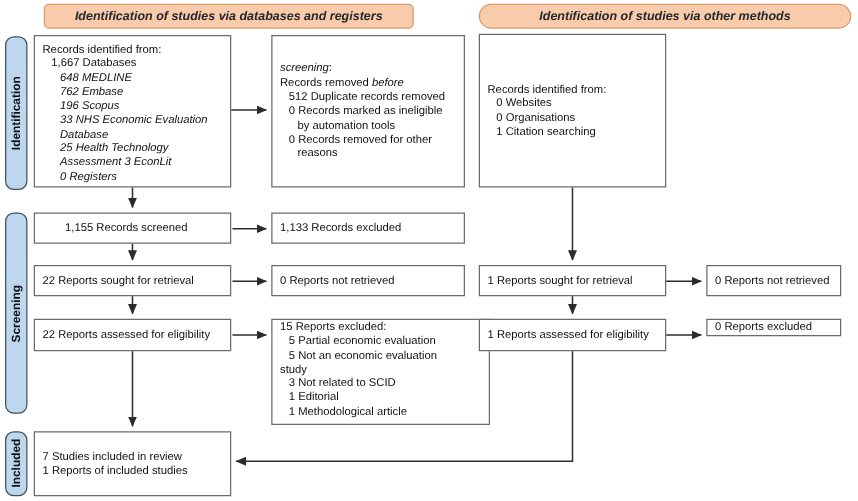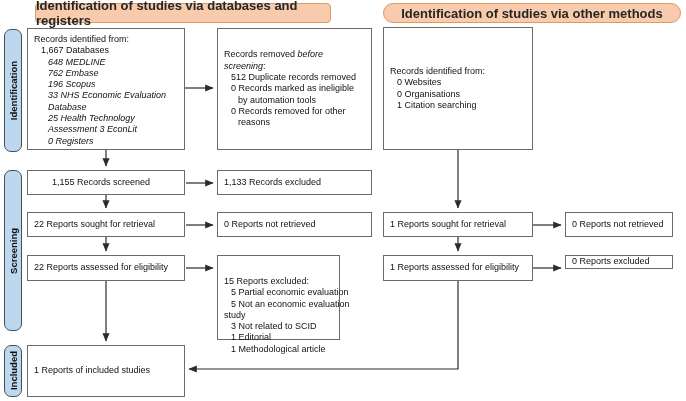--- a/index.html
+++ b/index.html
@@ -9,21 +9,21 @@
   }
   html,body{margin:0;padding:0;background:#ffffff;}
   #canvas{
     position:relative;width:686px;height:401px;background:#ffffff;
     font-family:"Liberation Sans",sans-serif;color:var(--text);overflow:hidden;
   }
   .hdr{
     position:absolute;height:20px;box-sizing:border-box;
     background:var(--header-fill);border:1.5px solid var(--header-border);
     border-radius:4px;display:flex;align-items:center;justify-content:center;
-    font-size:13px;font-weight:bold;color:#262626;
+    font-size:10px;font-weight:bold;color:#262626;font-style:italic;
   }
   .stage{
     position:absolute;width:18px;box-sizing:border-box;
     background:var(--stage-fill);border:1.5px solid var(--stage-border);
     border-radius:7px;display:flex;align-items:center;justify-content:center;
   }
   .stage span{
     writing-mode:vertical-rl;transform:rotate(180deg);
     font-size:9.5px;font-weight:bold;color:#111;white-space:nowrap;
   }
@@ -65,22 +65,22 @@
       <div class="line ind2"><span class="it">648 MEDLINE</span></div>
       <div class="line ind2"><span class="it">762 Embase</span></div>
       <div class="line ind2"><span class="it">196 Scopus</span></div>
       <div class="line ind2"><span class="it">33 NHS Economic Evaluation</span></div>
       <div class="line ind2"><span class="it">Database</span></div>
       <div class="line ind2"><span class="it">25 Health Technology</span></div>
       <div class="line ind2"><span class="it">Assessment 3 EconLit</span></div>
       <div class="line ind2"><span class="it">0 Registers</span></div>
     </div>
   <div class="box vc" style="left:217px;top:28px;width:155px;height:122px;">
+      <div class="line ind0"><span class="it">screening</span><span>:</span></div>
       <div class="line ind0"><span>Records removed </span><span class="it">before</span></div>
-      <div class="line ind0"><span class="it">screening</span><span>:</span></div>
       <div class="line ind1"><span>512 Duplicate records removed</span></div>
       <div class="line ind1"><span>0 Records marked as ineligible</span></div>
       <div class="line ind2"><span>by automation tools</span></div>
       <div class="line ind1"><span>0 Records removed for other</span></div>
       <div class="line ind2"><span>reasons</span></div>
     </div>
   <div class="box vc" style="left:383px;top:27px;width:150px;height:123px;">
       <div class="line ind0"><span>Records identified from:</span></div>
       <div class="line ind1"><span>0 Websites</span></div>
       <div class="line ind1"><span>0 Organisations</span></div>
@@ -97,21 +97,21 @@
   <div class="box vc" style="left:27px;top:212px;width:158px;height:25px;">
       <div class="line ind0"><span>22 Reports sought for retrieval</span></div>
     </div>
   <div class="box vc" style="left:217px;top:212px;width:155px;height:25px;">
       <div class="line ind0"><span>0 Reports not retrieved</span></div>
     </div>
 
   <div class="box vc" style="left:27px;top:255px;width:158px;height:26px;">
       <div class="line ind0"><span>22 Reports assessed for eligibility</span></div>
     </div>
-  <div class="box" style="left:217px;top:255px;width:123px;height:85px;padding-top:20px;">
+  <div class="box" style="left:217px;top:255px;width:175px;height:85px;padding-top:0;">
       <div class="line ind0"><span>15 Reports excluded:</span></div>
       <div class="line ind1"><span>5 Partial economic evaluation</span></div>
       <div class="line ind1"><span>5 Not an economic evaluation</span></div>
       <div class="line ind0"><span>study</span></div>
       <div class="line ind1"><span>3 Not related to SCID</span></div>
       <div class="line ind1"><span>1 Editorial</span></div>
       <div class="line ind1"><span>1 Methodological article</span></div>
     </div>
 
   <div class="box vc" style="left:383px;top:212px;width:150px;height:25px;">
@@ -122,20 +122,21 @@
     </div>
 
   <div class="box vc" style="left:383px;top:255px;width:150px;height:26px;">
       <div class="line ind0"><span>1 Reports assessed for eligibility</span></div>
     </div>
   <div class="box vc" style="left:565px;top:255px;width:108px;height:14px;">
       <div class="line ind0"><span>0 Reports excluded</span></div>
     </div>
 
   <div class="box vc" style="left:27px;top:345px;width:158px;height:52px;">
+      <div class="line ind0"><span>7 Studies included in review</span></div>
       <div class="line ind0"><span>1 Reports of included studies</span></div>
     </div>
 
   <svg id="flow" width="686" height="401" viewBox="0 0 686 401">
     <defs>
       <marker id="ah" markerWidth="8" markerHeight="8" refX="6.5" refY="3" orient="auto">
         <path d="M0,0 L7,3 L0,6 z"></path>
       </marker>
     </defs>
     <line x1="106" y1="150" x2="106" y2="166" marker-end="url(#ah)"></line>

